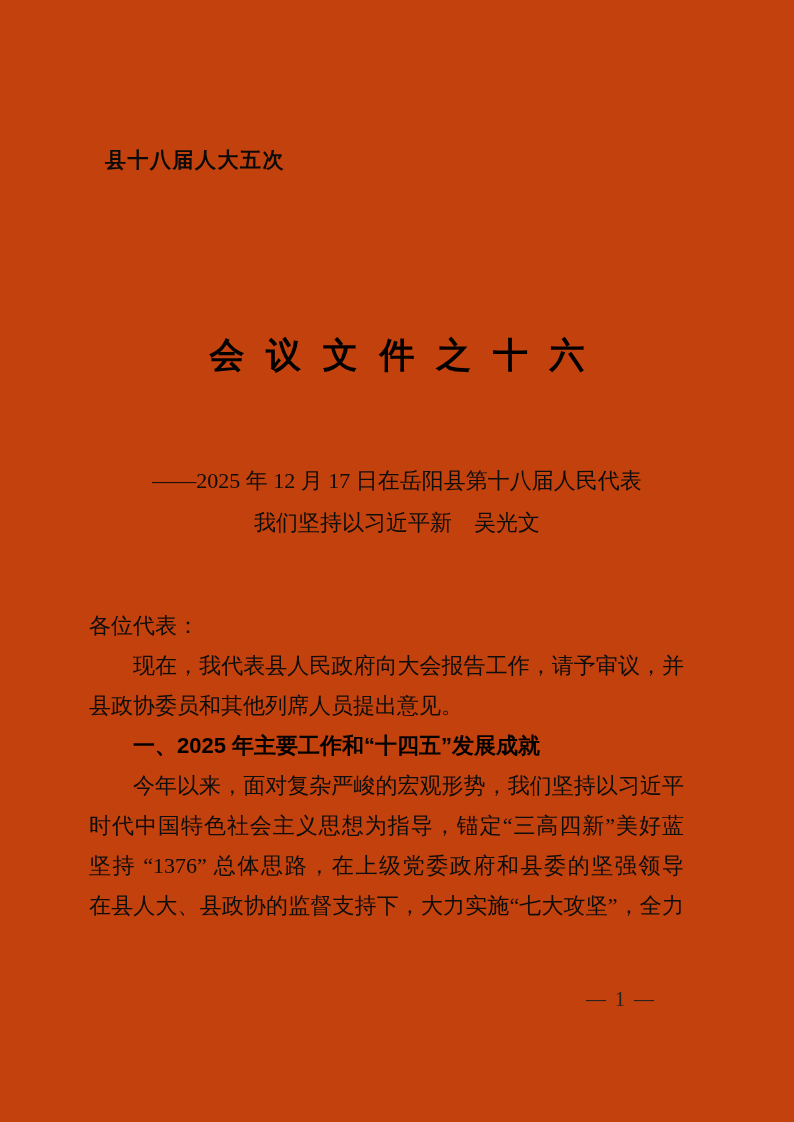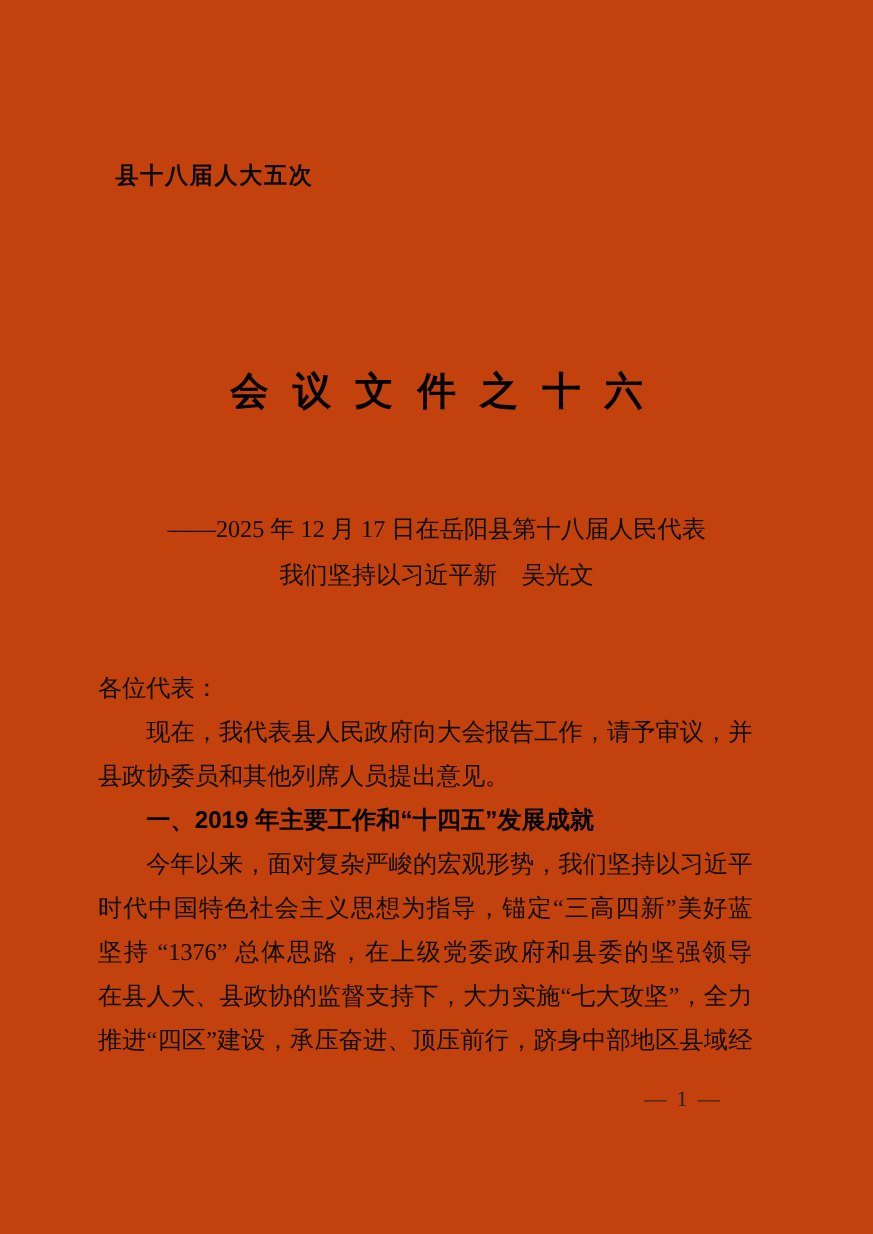--- a/index.html
+++ b/index.html
@@ -129,23 +129,22 @@
 
   <div class="subtitle">
     <div class="s-line">——2025 年 12 月 17 日在岳阳县第十八届人民代表</div>
     <div class="s-line">我们坚持以习近平新　吴光文</div>
   </div>
 
   <div class="body-text">
     <div class="b-line plain">各位代表：</div>
     <div class="b-line indent">现在，我代表县人民政府向大会报告工作，请予审议，并请</div>
     <div class="b-line plain">县政协委员和其他列席人员提出意见。</div>
-    <div class="b-line heading indent">一、2019 年主要工作和“十四五”发展成就</div>
+    <div class="b-line heading indent">一、2025 年主要工作和“十四五”发展成就</div>
     <div class="b-line indent">今年以来，面对复杂严峻的宏观形势，我们坚持以习近平新</div>
     <div class="b-line">时代中国特色社会主义思想为指导，锚定“三高四新”美好蓝图，</div>
     <div class="b-line">坚持 “1376” 总体思路，在上级党委政府和县委的坚强领导下，</div>
     <div class="b-line">在县人大、县政协的监督支持下，大力实施“七大攻坚”，全力</div>
-    <div class="b-line">推进“四区”建设，承压奋进、顶压前行，跻身中部地区县域经</div>
   </div>
 
   <div class="page-num">— 1 —</div>
 
 </div>
 
 </body></html>

